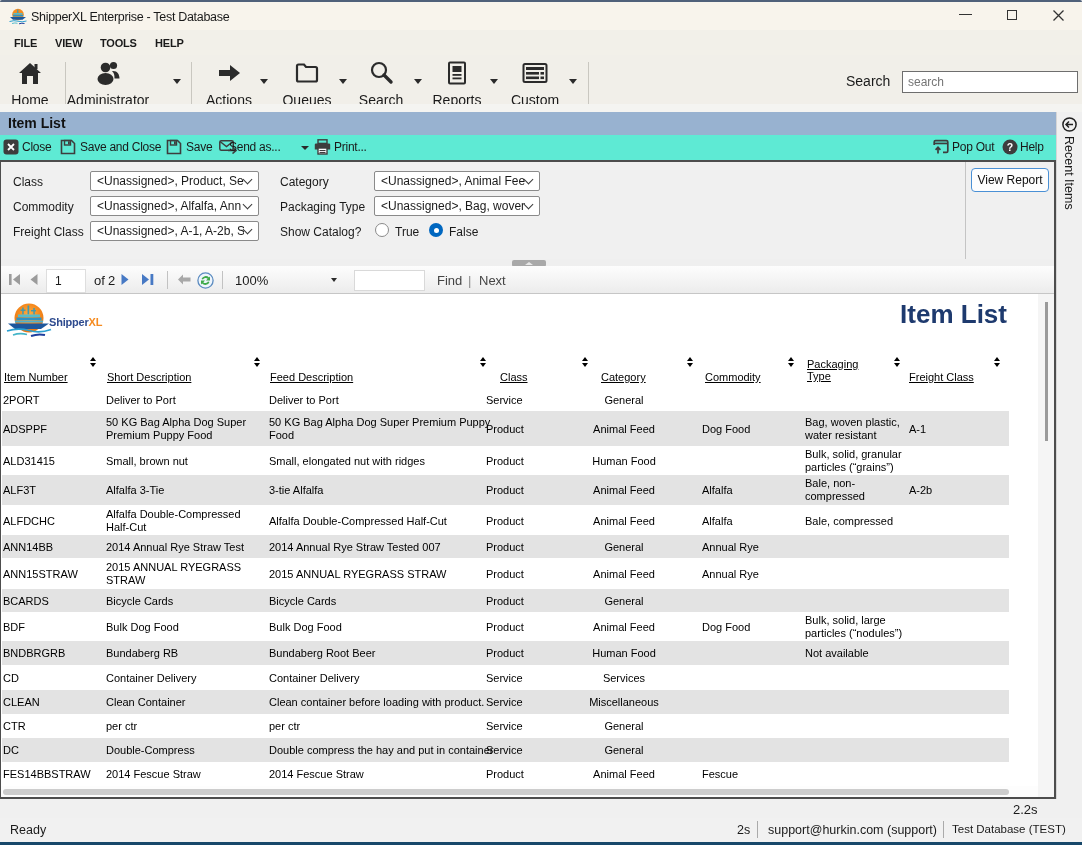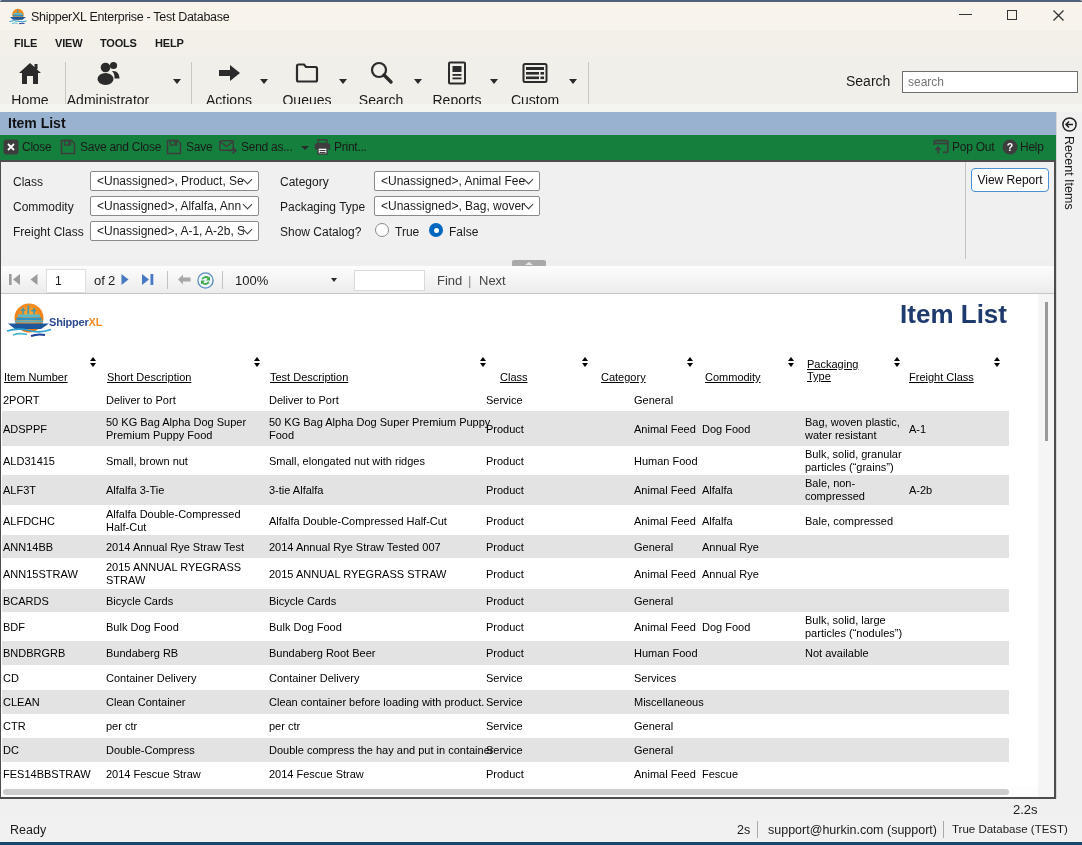--- a/index.html
+++ b/index.html
@@ -17,21 +17,21 @@
   .tbtn { top:5px; text-align:center; color:#1a1a1a; }
   .tbtn .lbl { font-size:14px; margin-top:2px; }
   .tsep { top:7px; width:1px; height:42px; background:#c9c7c0; }
   .tarr { top:24px; width:0; height:0; border-left:4px solid transparent; border-right:4px solid transparent; border-top:5px solid #2a2a2a; }
   #searchlbl { left:846px; top:18px; font-size:14px; color:#1a1a1a; }
   #searchbox { left:902px; top:16px; width:176px; height:22px; background:#fff; border:1px solid #6e6e6e; font-size:12px; color:#8a8a8a; padding:3px 5px; }
 
   
   #bluebar { left:0; top:112px; width:1056px; height:23px; background:#98b2d0; }
   #bluebar span { position:absolute; left:8px; top:3px; font-size:14px; font-weight:bold; color:#111; }
-  #subbar { left:0; top:135px; width:1056px; height:25px; background:#15803d; }
+  #subbar { left:0; top:135px; width:1056px; height:25px; background:#5eead4; }
   .sb { position:absolute; top:5px; font-size:12px; letter-spacing:-0.25px; color:#1a1a1a; }
 
   
   #panel { left:0; top:160px; width:1056px; height:639px; border:2px solid #4d4d4d; border-left-width:1px; border-right-width:2px; background:#f0f0f0; }
 
   
   #filter { left:0; top:0; width:1053px; height:97px; background:#f0f0f0; }
   .flbl { position:absolute; font-size:12px; color:#1a1a1a; }
   .combo { position:absolute; height:20px; background:#fff; border:1px solid #8a8a8a; border-radius:2px; font-size:12px; color:#1a1a1a; padding:2px 0 0 6px; white-space:nowrap; }
   .combo i { font-style:normal; display:block; overflow:hidden; width:calc(100% - 14px); }
@@ -61,21 +61,21 @@
   .sortarr { position:absolute; width:8px; height:12px; }
   .sortarr:before { content:""; position:absolute; left:1px; top:1px; border-left:3px solid transparent; border-right:3px solid transparent; border-bottom:4px solid #000; }
   .sortarr:after { content:""; position:absolute; left:1px; top:7px; border-left:3px solid transparent; border-right:3px solid transparent; border-top:4px solid #000; }
   .row { position:absolute; left:1px; width:1007px; }
   .row.g { background:#e3e3e3; }
   .cell { position:absolute; font-size:11px; color:#000; line-height:13px; top:50%; transform:translateY(-50%); }
   .c1 { left:1px; width:100px; }
   .c2 { left:104px; width:158px; }
   .c3 { left:267px; width:225px; }
   .c4 { left:484px; width:97px; }
-  .c5 { left:632px; width:100px; }
+  .c5 { left:572px; width:100px;text-align:center; }
   .c6 { left:700px; width:100px; }
   .c7 { left:803px; width:100px; }
   .c8 { left:907px; width:99px; }
 
   
   #vsb { position:absolute; left:1037px; top:0; width:16px; height:492px; background:#f5f5f5; }
   #vthumb { position:absolute; left:7px; top:8px; width:3px; height:139px; background:#9a9a9a; }
   #hsb { position:absolute; left:0; top:492px; width:1053px; height:11px; background:#fdfdfd; }
   #hsbcorner { position:absolute; left:1037px; top:0; width:16px; height:11px; background:#f5f5f5; }
   #hthumb { position:absolute; left:2px; top:3px; width:1006px; height:6px; background:#cdcdcd; border-radius:3px; }
@@ -214,21 +214,21 @@
       <path d="M1.5 1.5 L11.5 1.5 L14.5 4.5 L14.5 14.5 L1.5 14.5 Z" fill="none" stroke="#3d3d3d" stroke-width="1.6"></path>
       <rect x="4.5" y="1.5" width="6" height="4.5" fill="none" stroke="#3d3d3d" stroke-width="1.4"></rect>
       <rect x="8" y="2.3" width="1.8" height="3" fill="#3d3d3d"></rect>
     </svg>
   <span class="sb" style="left:186px">Save</span>
   <svg class="abs" style="left:219px;top:5px" width="18" height="14" viewBox="0 0 18 14">
       <rect x="0.8" y="0.8" width="13.5" height="9.5" rx="1.5" fill="none" stroke="#3d3d3d" stroke-width="1.5"></rect>
       <path d="M1 1.5 L7.5 6.5 L14 1.5" fill="none" stroke="#3d3d3d" stroke-width="1.4"></path>
       <path d="M9 10.5 L16.5 10.5 M13.5 7.5 L17 10.5 L13.5 13.5" fill="none" stroke="#3d3d3d" stroke-width="1.6"></path>
     </svg>
-  <span class="sb" style="left:241px">Send as...</span>
+  <span class="sb" style="left:229px">Send as...</span>
   <span class="abs" style="left:301px;top:11px;width:0;height:0;border-left:4px solid transparent;border-right:4px solid transparent;border-top:4px solid #2a2a2a"></span>
   <svg class="abs" style="left:314px;top:4px" width="17" height="16" viewBox="0 0 17 16">
       <rect x="4" y="0.8" width="9" height="3.6" fill="none" stroke="#3d3d3d" stroke-width="1.4"></rect>
       <path d="M2 4.5 L15 4.5 Q16.2 4.5 16.2 5.7 L16.2 10.5 L0.8 10.5 L0.8 5.7 Q0.8 4.5 2 4.5 Z" fill="#3d3d3d"></path>
       <rect x="4" y="9" width="9" height="6" fill="#fff" stroke="#3d3d3d" stroke-width="1.4"></rect>
       <rect x="5.5" y="11" width="6" height="1.1" fill="#3d3d3d"></rect>
       <rect x="5.5" y="13" width="6" height="1.1" fill="#3d3d3d"></rect>
     </svg>
   <span class="sb" style="left:334px">Print...</span>
   <svg class="abs" style="left:933px;top:4px" width="16" height="16" viewBox="0 0 16 16">
@@ -341,21 +341,21 @@
         <path d="M1 30 Q12 26.5 23 29.5 Q34 32.5 45 28.5" stroke="#2a9fd0" stroke-width="1.7" fill="none"></path>
         <path d="M7 34 Q14 31.5 21 33.5" stroke="#45b5c8" stroke-width="1.6" fill="none"></path>
         <path d="M25 35 Q32 32.5 39 34" stroke="#1f3f9e" stroke-width="2" fill="none"></path>
       </svg>
       <span class="abs" style="left:48px;top:22px;font-size:11px;font-weight:bold;letter-spacing:-0.2px;color:#2d4a8e">Shipper<span style="color:#f68b1f">XL</span></span>
       <div id="rpt-title">Item List</div>
       <div class="hcell" style="left:3px;top:77px">Item Number</div>
       <div class="sortarr" style="left:88px;top:62px"></div>
       <div class="hcell" style="left:106px;top:77px">Short Description</div>
       <div class="sortarr" style="left:252px;top:62px"></div>
-      <div class="hcell" style="left:269px;top:77px">Test Description</div>
+      <div class="hcell" style="left:269px;top:77px">Feed Description</div>
       <div class="sortarr" style="left:478px;top:62px"></div>
       <div class="hcell" style="left:499px;top:77px">Class</div>
       <div class="sortarr" style="left:580px;top:62px"></div>
       <div class="hcell" style="left:600px;top:77px">Category</div>
       <div class="sortarr" style="left:685px;top:62px"></div>
       <div class="hcell" style="left:704px;top:77px">Commodity</div>
       <div class="sortarr" style="left:786px;top:62px"></div>
       <div class="hcell" style="left:806px;top:64px">Packaging<br>Type</div>
       <div class="sortarr" style="left:892px;top:62px"></div>
       <div class="hcell" style="left:908px;top:77px">Freight Class</div>
@@ -499,15 +499,15 @@
 </div>
 <div class="abs" id="belowbar">
     <span id="t22">2.2s</span>
   </div>
 <div class="abs" id="statusbar">
   <span class="st" style="left:10px">Ready</span>
   <span class="st" style="left:737px">2s</span>
   <span class="stsep" style="left:757px"></span>
   <span class="st" style="left:768px">support@hurkin.com (support)</span>
   <span class="stsep" style="left:943px"></span>
-  <span class="st" style="left:952px;font-size:11.5px">True Database (TEST)</span>
+  <span class="st" style="left:952px;font-size:11.5px">Test Database (TEST)</span>
 </div>
 <div class="abs" id="botedge"></div>
 
 </body></html>

